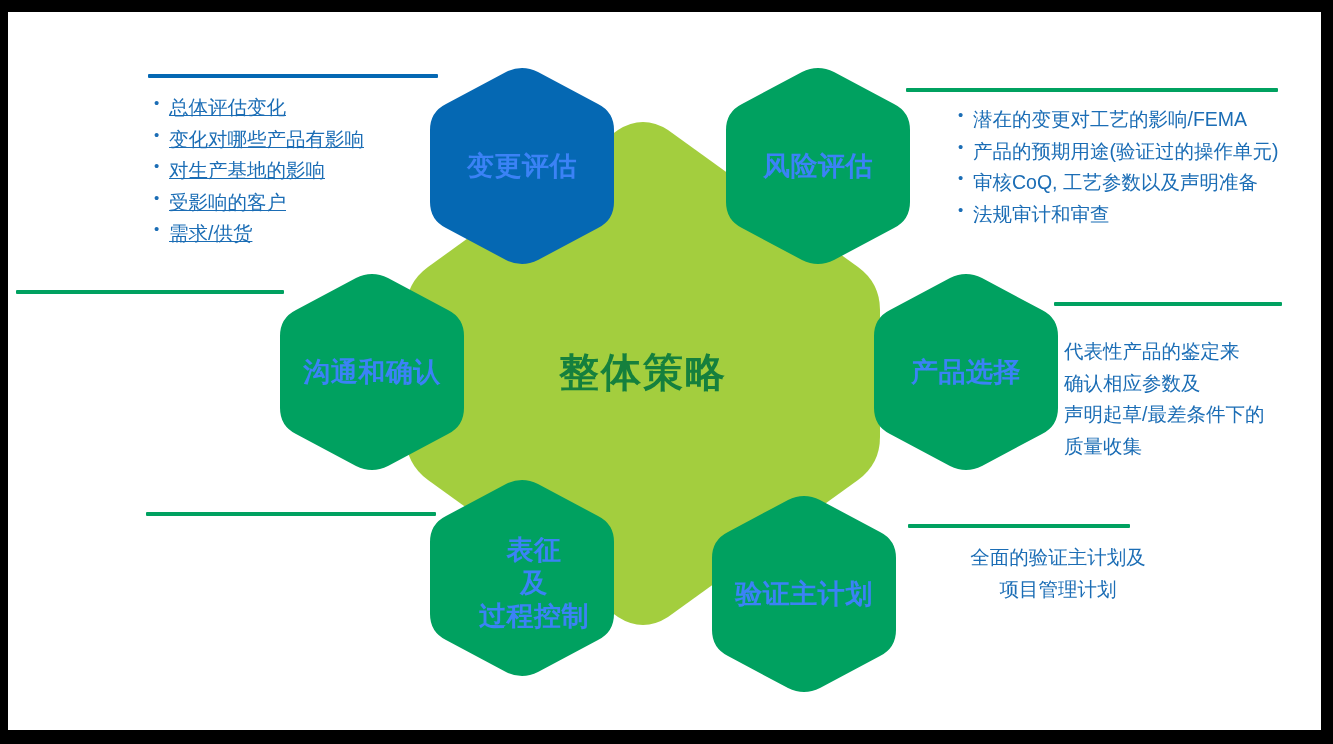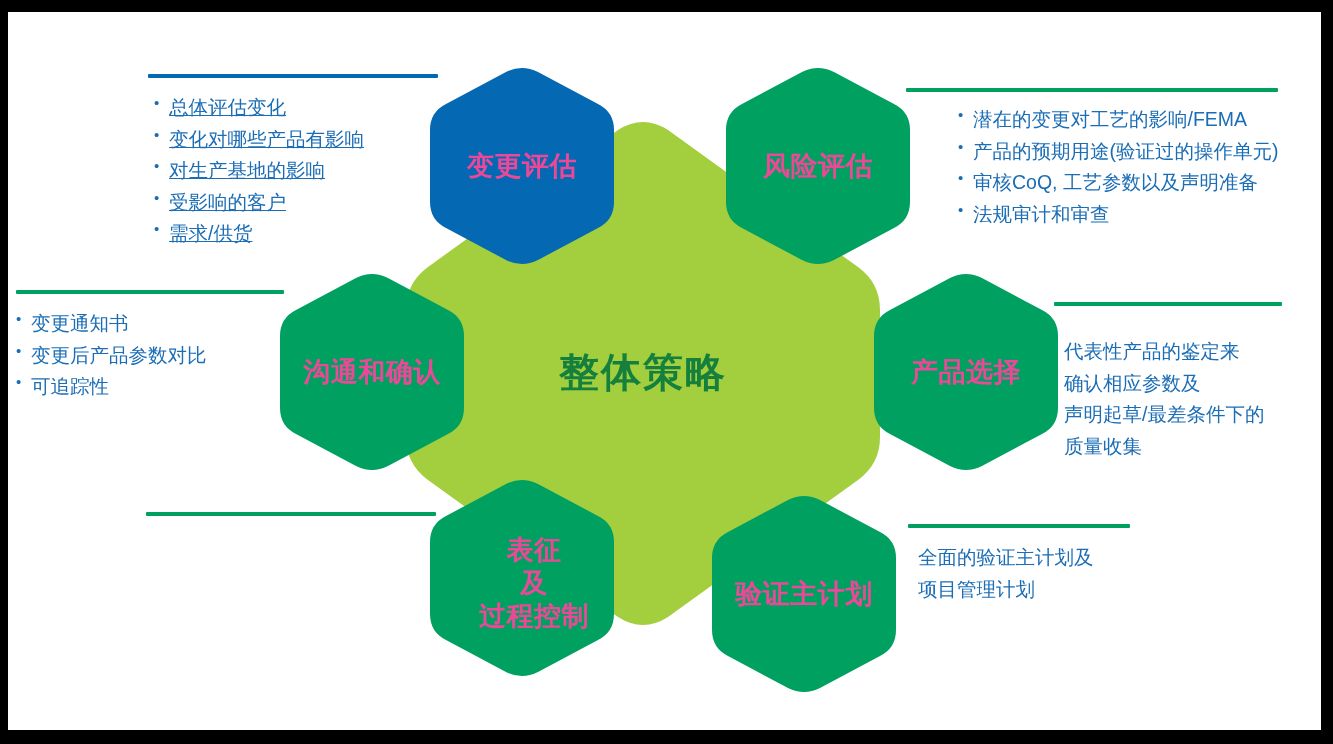--- a/index.html
+++ b/index.html
@@ -5,21 +5,21 @@
   html,body{margin:0;padding:0;background:#000;}
   body{width:1333px;height:744px;overflow:hidden;
        font-family:"Liberation Sans","DejaVu Sans",sans-serif;}
   #stage{position:relative;width:1333px;height:744px;background:#000;}
   #card{position:absolute;left:8px;top:12px;width:1313px;height:718px;background:#fff;overflow:hidden;}
 
   svg#hexes{position:absolute;left:0;top:0;width:1313px;height:718px;}
 
   .hexlabel{
     position:absolute;
-    color:#ec4899;
+    color:#3b82f6;
     font-weight:bold;
     text-align:center;
     line-height:1.22;
     letter-spacing:0.5px;
     white-space:pre-line;
     pointer-events:none;
   }
   .hexlabel.size1{font-size:27px;}
   .center-label{
     position:absolute;
@@ -109,33 +109,28 @@
       <div class="li">需求/供货</div>
     </div>
 
     <div class="txtblock right" style="left:950px;top:92px;width:400px;">
       <div class="li">潜在的变更对工艺的影响/FEMA</div>
       <div class="li">产品的预期用途(验证过的操作单元)</div>
       <div class="li">审核CoQ, 工艺参数以及声明准备</div>
       <div class="li">法规审计和审查</div>
     </div>
 
-    <div class="txtblock" style="left:8px;top:296px;width:280px;">
-      <div class="li">变更通知书</div>
-      <div class="li">变更后产品参数对比</div>
-      <div class="li">可追踪性</div>
-    </div>
 
     <div class="txtblock right" style="left:1056px;top:308px;width:260px;margin-top:16px;">
       <div class="plain">代表性产品的鉴定来</div>
       <div class="plain">确认相应参数及</div>
       <div class="plain">声明起草/最差条件下的</div>
       <div class="plain">质量收集</div>
     </div>
 
 
-    <div class="txtblock right" style="left:910px;top:530px;width:280px;">
+    <div class="txtblock right" style="left:910px;top:530px;width:280px;text-align:center;">
       <div class="plain">全面的验证主计划及</div>
       <div class="plain">项目管理计划</div>
     </div>
 
   </div>
 </div>
 
 </body></html>

